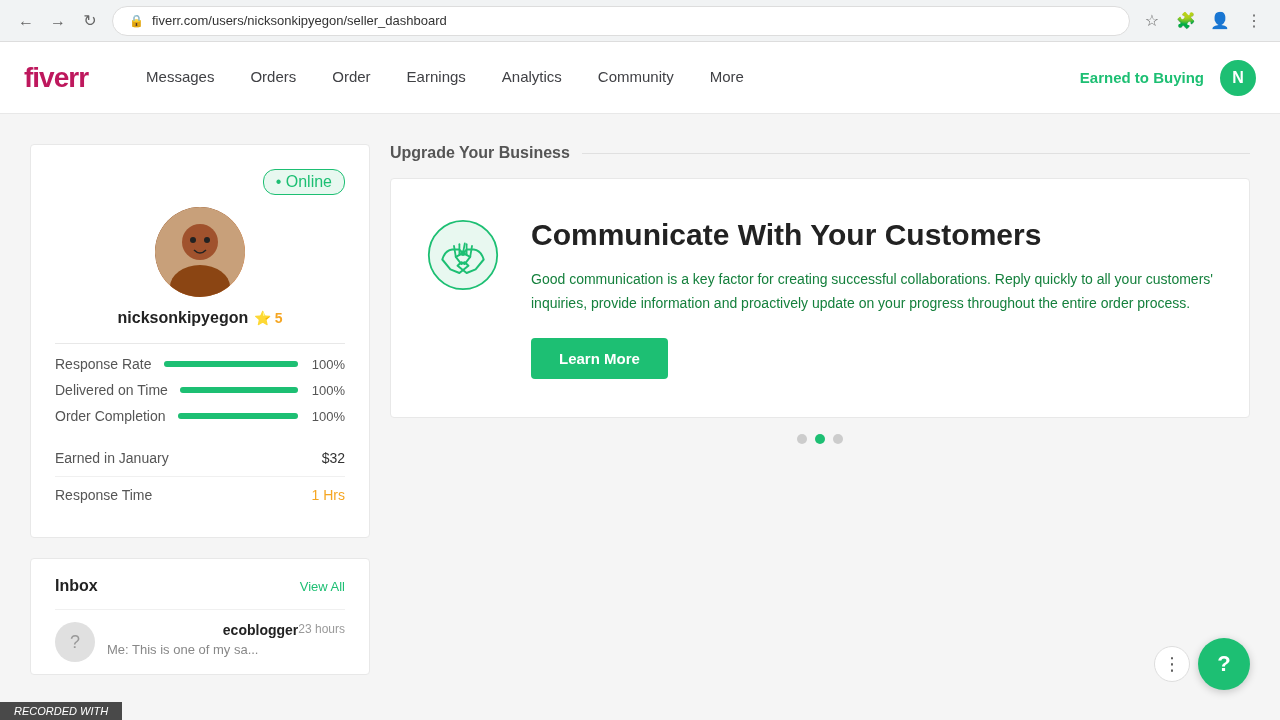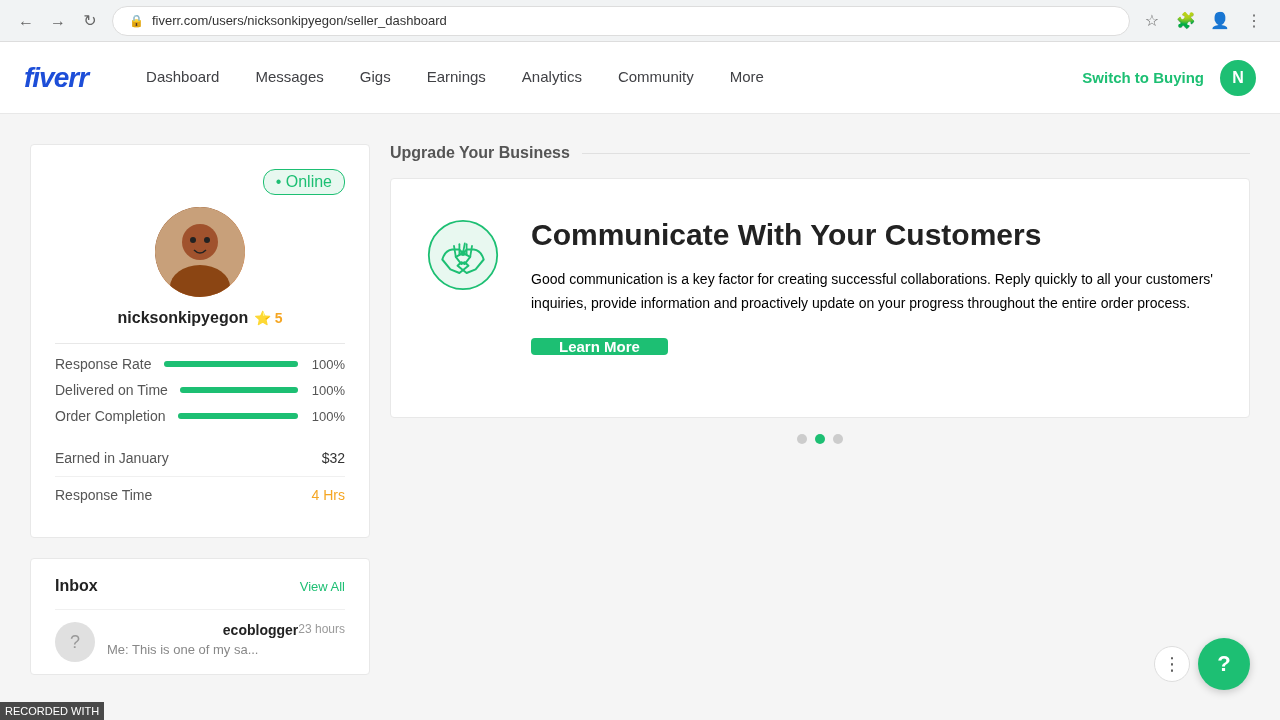--- a/index.html
+++ b/index.html
@@ -40,25 +40,24 @@
       border-bottom: 1px solid #e8e8e8;
       display: flex;
       align-items: center;
       padding: 0 24px;
       height: 72px;
       position: relative;
     }
     .navbar-logo {
       font-size: 28px;
       font-weight: 700;
-      color: #1d4ed8;
+      color: #be185d;
       margin-right: 40px;
       text-decoration: none;
       letter-spacing: -1px;
-      font-style: italic;
     }
     .navbar-links {
       display: flex;
       gap: 0;
       flex: 1;
       align-items: center;
     }
     .navbar-link {
       padding: 0 18px;
       height: 72px;
@@ -266,30 +265,30 @@
     .upgrade-text { flex: 1; }
     .upgrade-heading {
       font-size: 30px;
       font-weight: 700;
       color: #222;
       margin-bottom: 14px;
       line-height: 1.3;
     }
     .upgrade-desc {
       font-size: 14px;
-      color: #000000;
+      color: #15803d;
       line-height: 1.7;
       margin-bottom: 22px;
     }
     .learn-more-btn {
       background: #1dbf73;
       color: #fff;
       border: none;
       border-radius: 4px;
-      padding: 0 28px;
+      padding: 12px 28px;
       font-size: 15px;
       font-weight: 600;
       cursor: pointer;
     }
 
     
     .carousel-dots {
       display: flex;
       justify-content: center;
       gap: 8px;
@@ -327,21 +326,22 @@
     }
 
     
     .recorded-badge {
       position: fixed;
       bottom: 0;
       left: 0;
       background: rgba(0,0,0,0.7);
       color: #fff;
       font-size: 11px;
-      padding: 3px 5px;
+      padding: 3px 14px;
+      font-style: italic;
     }
   </style>
 </head>
 <body>
 
 <div class="browser-chrome">
   <div class="browser-nav-btns">
     <button class="browser-btn">←</button>
     <button class="browser-btn">→</button>
     <button class="browser-btn">↻</button>
@@ -354,30 +354,30 @@
     <button class="browser-action-btn">☆</button>
     <button class="browser-action-btn">🧩</button>
     <button class="browser-action-btn">👤</button>
     <button class="browser-action-btn">⋮</button>
   </div>
 </div>
 
 <nav class="navbar">
   <a class="navbar-logo">fiverr</a>
   <div class="navbar-links">
-    <a class="navbar-link">Dashboard</a>
     <a class="navbar-link">Messages</a>
-    <a class="navbar-link">Gigs</a>
+    <a class="navbar-link">Orders</a>
+    <a class="navbar-link">Order</a>
     <a class="navbar-link">Earnings</a>
     <a class="navbar-link">Analytics</a>
     <a class="navbar-link">Community</a>
     <a class="navbar-link">More</a>
   </div>
   <div class="navbar-right">
-    <a class="switch-to-buying">Switch to Buying</a>
+    <a class="switch-to-buying">Earned to Buying</a>
     <div class="avatar-circle">N</div>
   </div>
 </nav>
 
 <div class="main-content">
 
   <div class="left-column">
 
     <div class="sidebar-card">
 
@@ -432,21 +432,21 @@
         </div>
       </div>
 
       <div class="earnings-section">
         <div class="earnings-row">
           <span class="earnings-label">Earned in January</span>
           <span class="earnings-value">$32</span>
         </div>
         <div class="earnings-row">
           <span class="earnings-label">Response Time</span>
-          <span class="earnings-value orange">4 Hrs</span>
+          <span class="earnings-value orange">1 Hrs</span>
         </div>
       </div>
 
     </div>
 
     <div class="inbox-card">
       <div class="inbox-header">
         <span class="inbox-title">Inbox</span>
         <a class="view-all-link">View All</a>
       </div>

